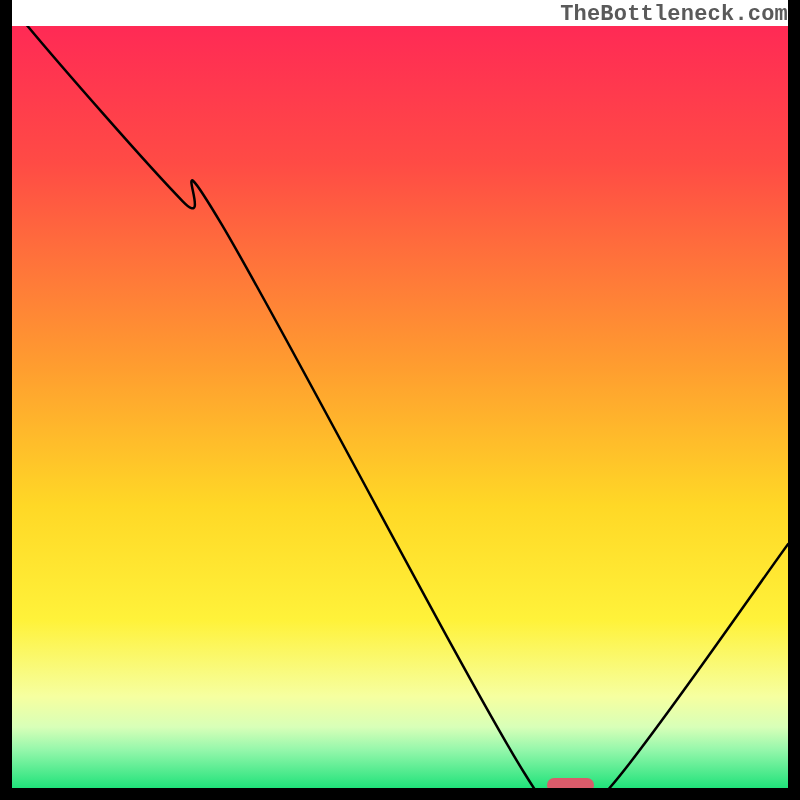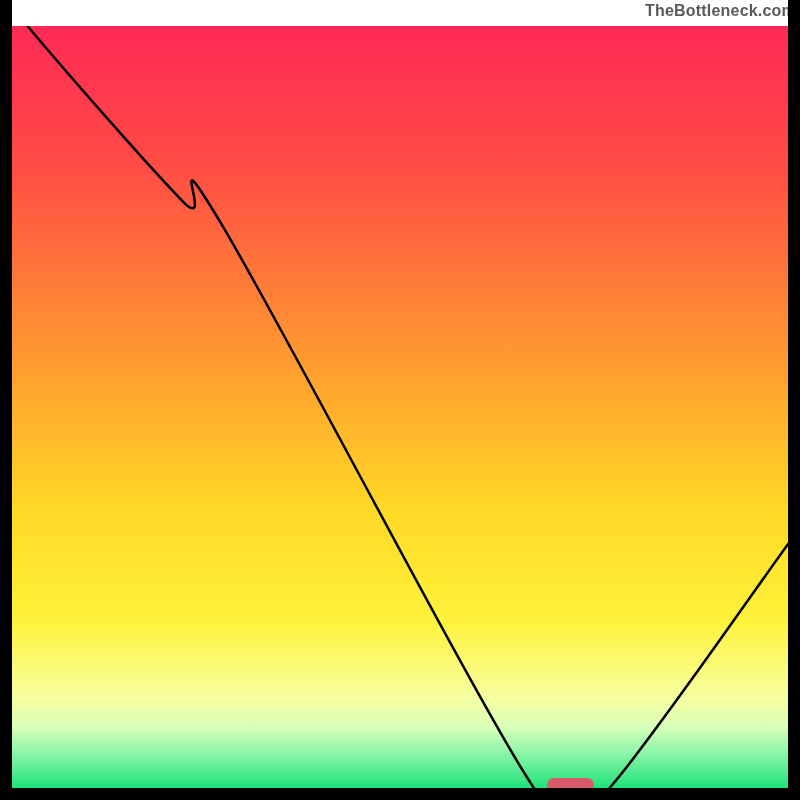--- a/index.html
+++ b/index.html
@@ -28,23 +28,23 @@
     height: 762px;
     overflow: hidden;
   }
   .gradient {
     position: absolute;
     inset: 0;
   }
   .watermark {
     position: absolute;
     top: 2px;
-    right: 4px;
-    font-family: Liberation Sans, sans-serif;
-    font-size: 16px;
+    right: 12px;
+    font-family: Liberation Mono, monospace;
+    font-size: 22px;
     font-weight: 600;
     color: #5a5a5a;
     letter-spacing: 0.2px;
   }
   svg.curve {
     position: absolute;
     inset: 0;
   }
   .marker {
     position: absolute;

